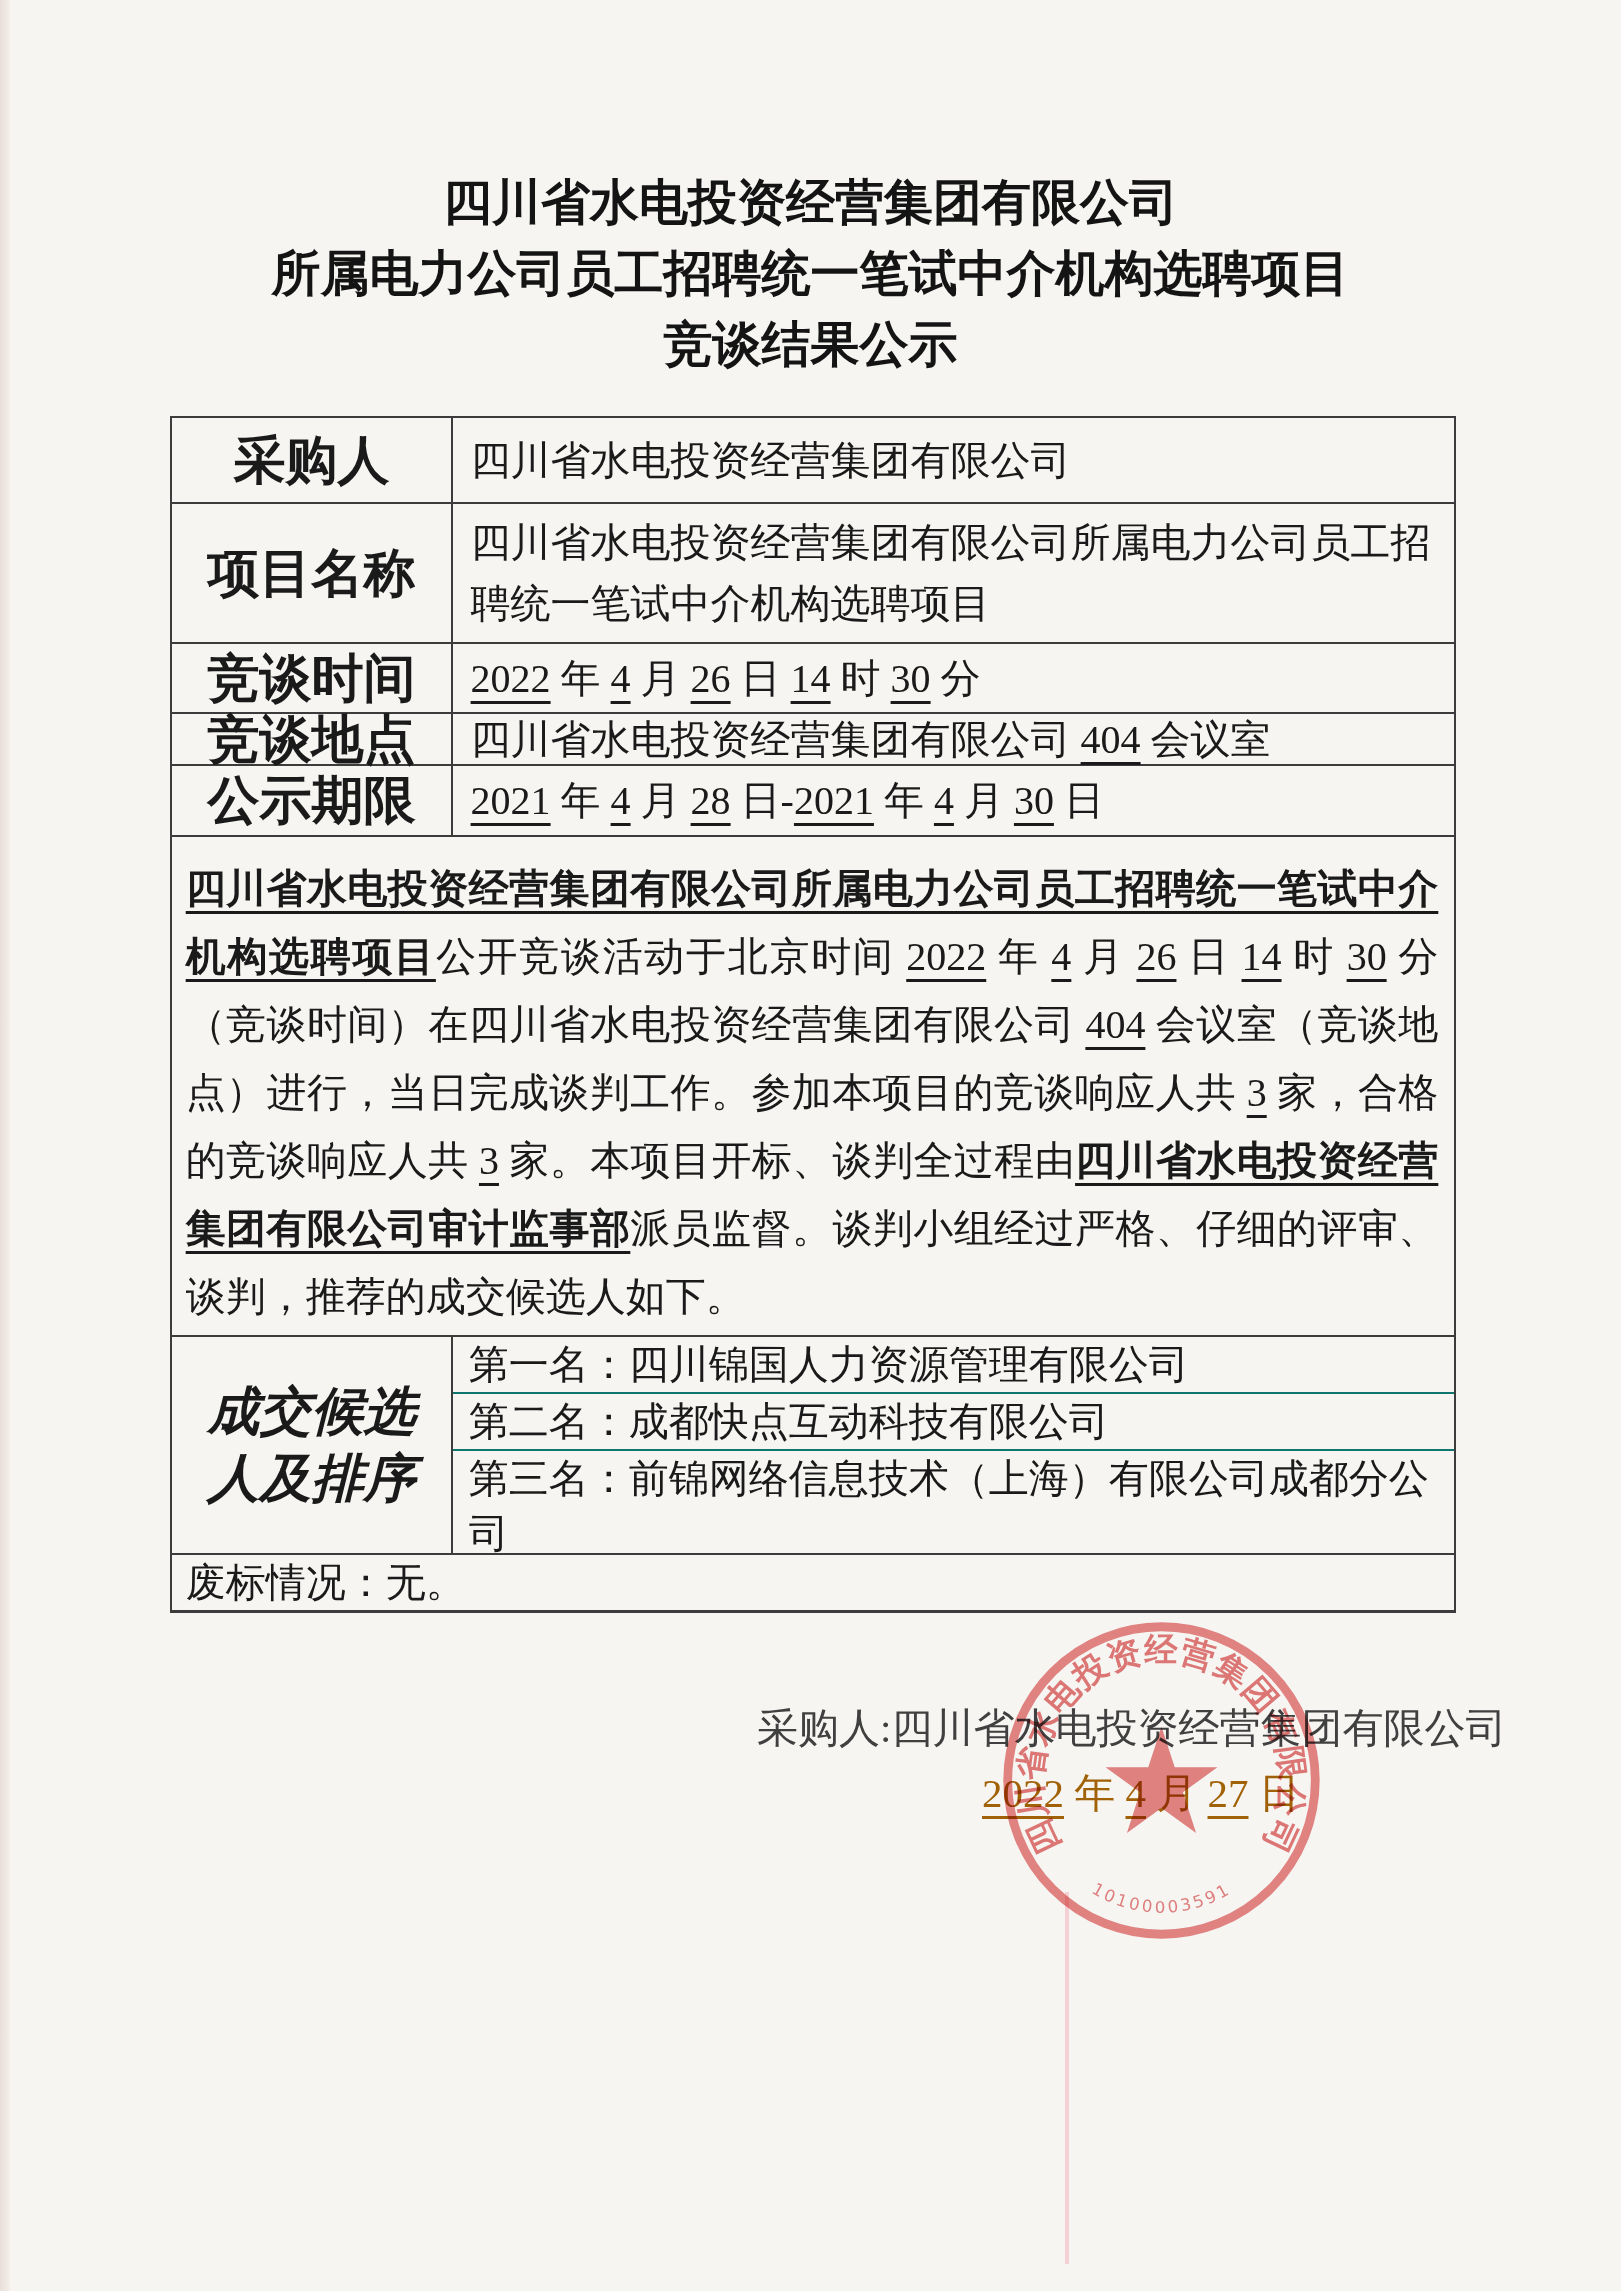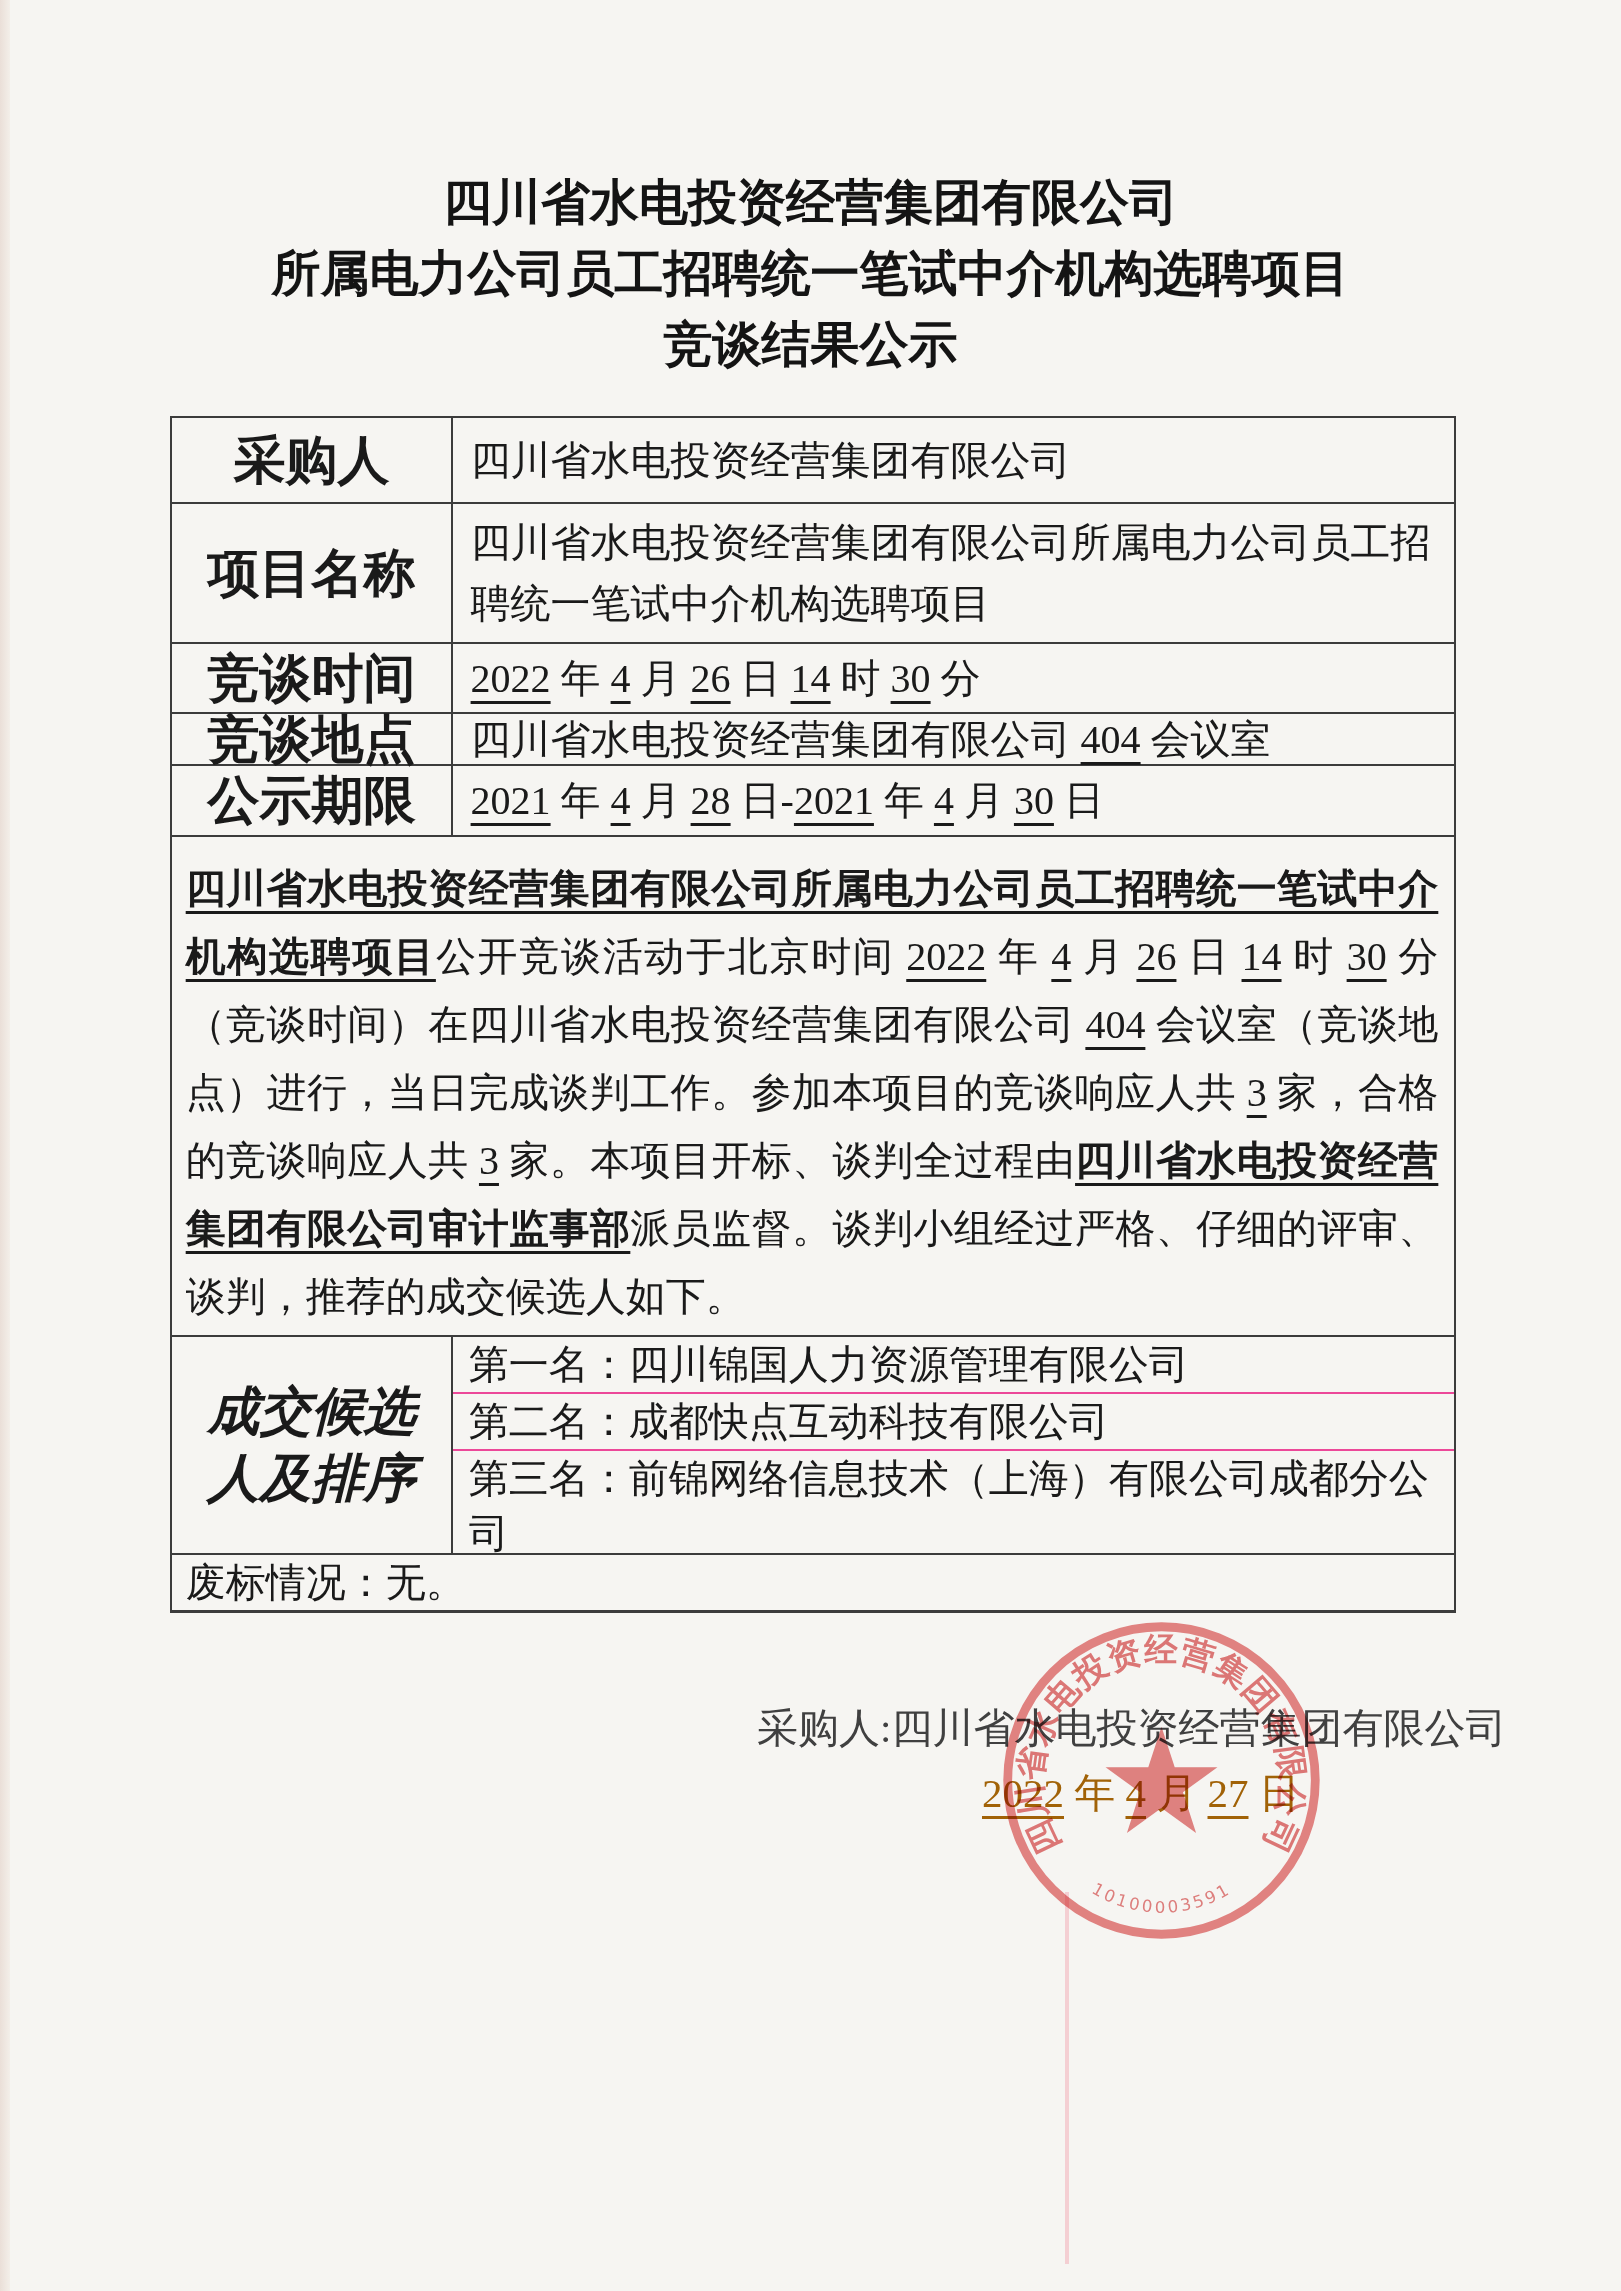--- a/index.html
+++ b/index.html
@@ -28,21 +28,21 @@
     font-weight:bold;font-size:52px;line-height:57px;text-align:center;padding:0 9.8px;}
   .lab-multi{line-height:67px;font-style:italic;}
   .val{flex:1;display:flex;align-items:center;padding:0 19.6px 0 17.6px;
     font-size:40px;line-height:61px;}
   .val-inner{display:block;}
   .val-project{max-width:1024px;}
   .para{padding:17.6px 15.7px 0 13.7px;font-size:40px;line-height:68px;
     text-align:justify;word-break:break-all;height:498px;}
   .cands{flex:1;display:flex;flex-direction:column;}
   .cand{flex:1;display:flex;align-items:center;padding-left:15.7px;
-    font-size:40px;border-bottom:2px solid #ec4899;}
+    font-size:40px;border-bottom:2px solid #0f766e;}
   .cand:last-child{border-bottom:none;}
   .voidrow{display:flex;align-items:center;padding-left:13.7px;font-size:40px;}
   
   .seg-b{font-weight:bold;}
   .seg-u{text-decoration:underline;text-decoration-thickness:2.5px;text-underline-offset:8.8px;}
   
   .buyer-line{position:absolute;left:757px;top:1703px;font-size:41px;line-height:51px;
     z-index:3;color:#404040;}
   .date-line{position:absolute;left:982px;top:1768px;font-size:41px;line-height:51px;
     z-index:3;color:#a16207;}

